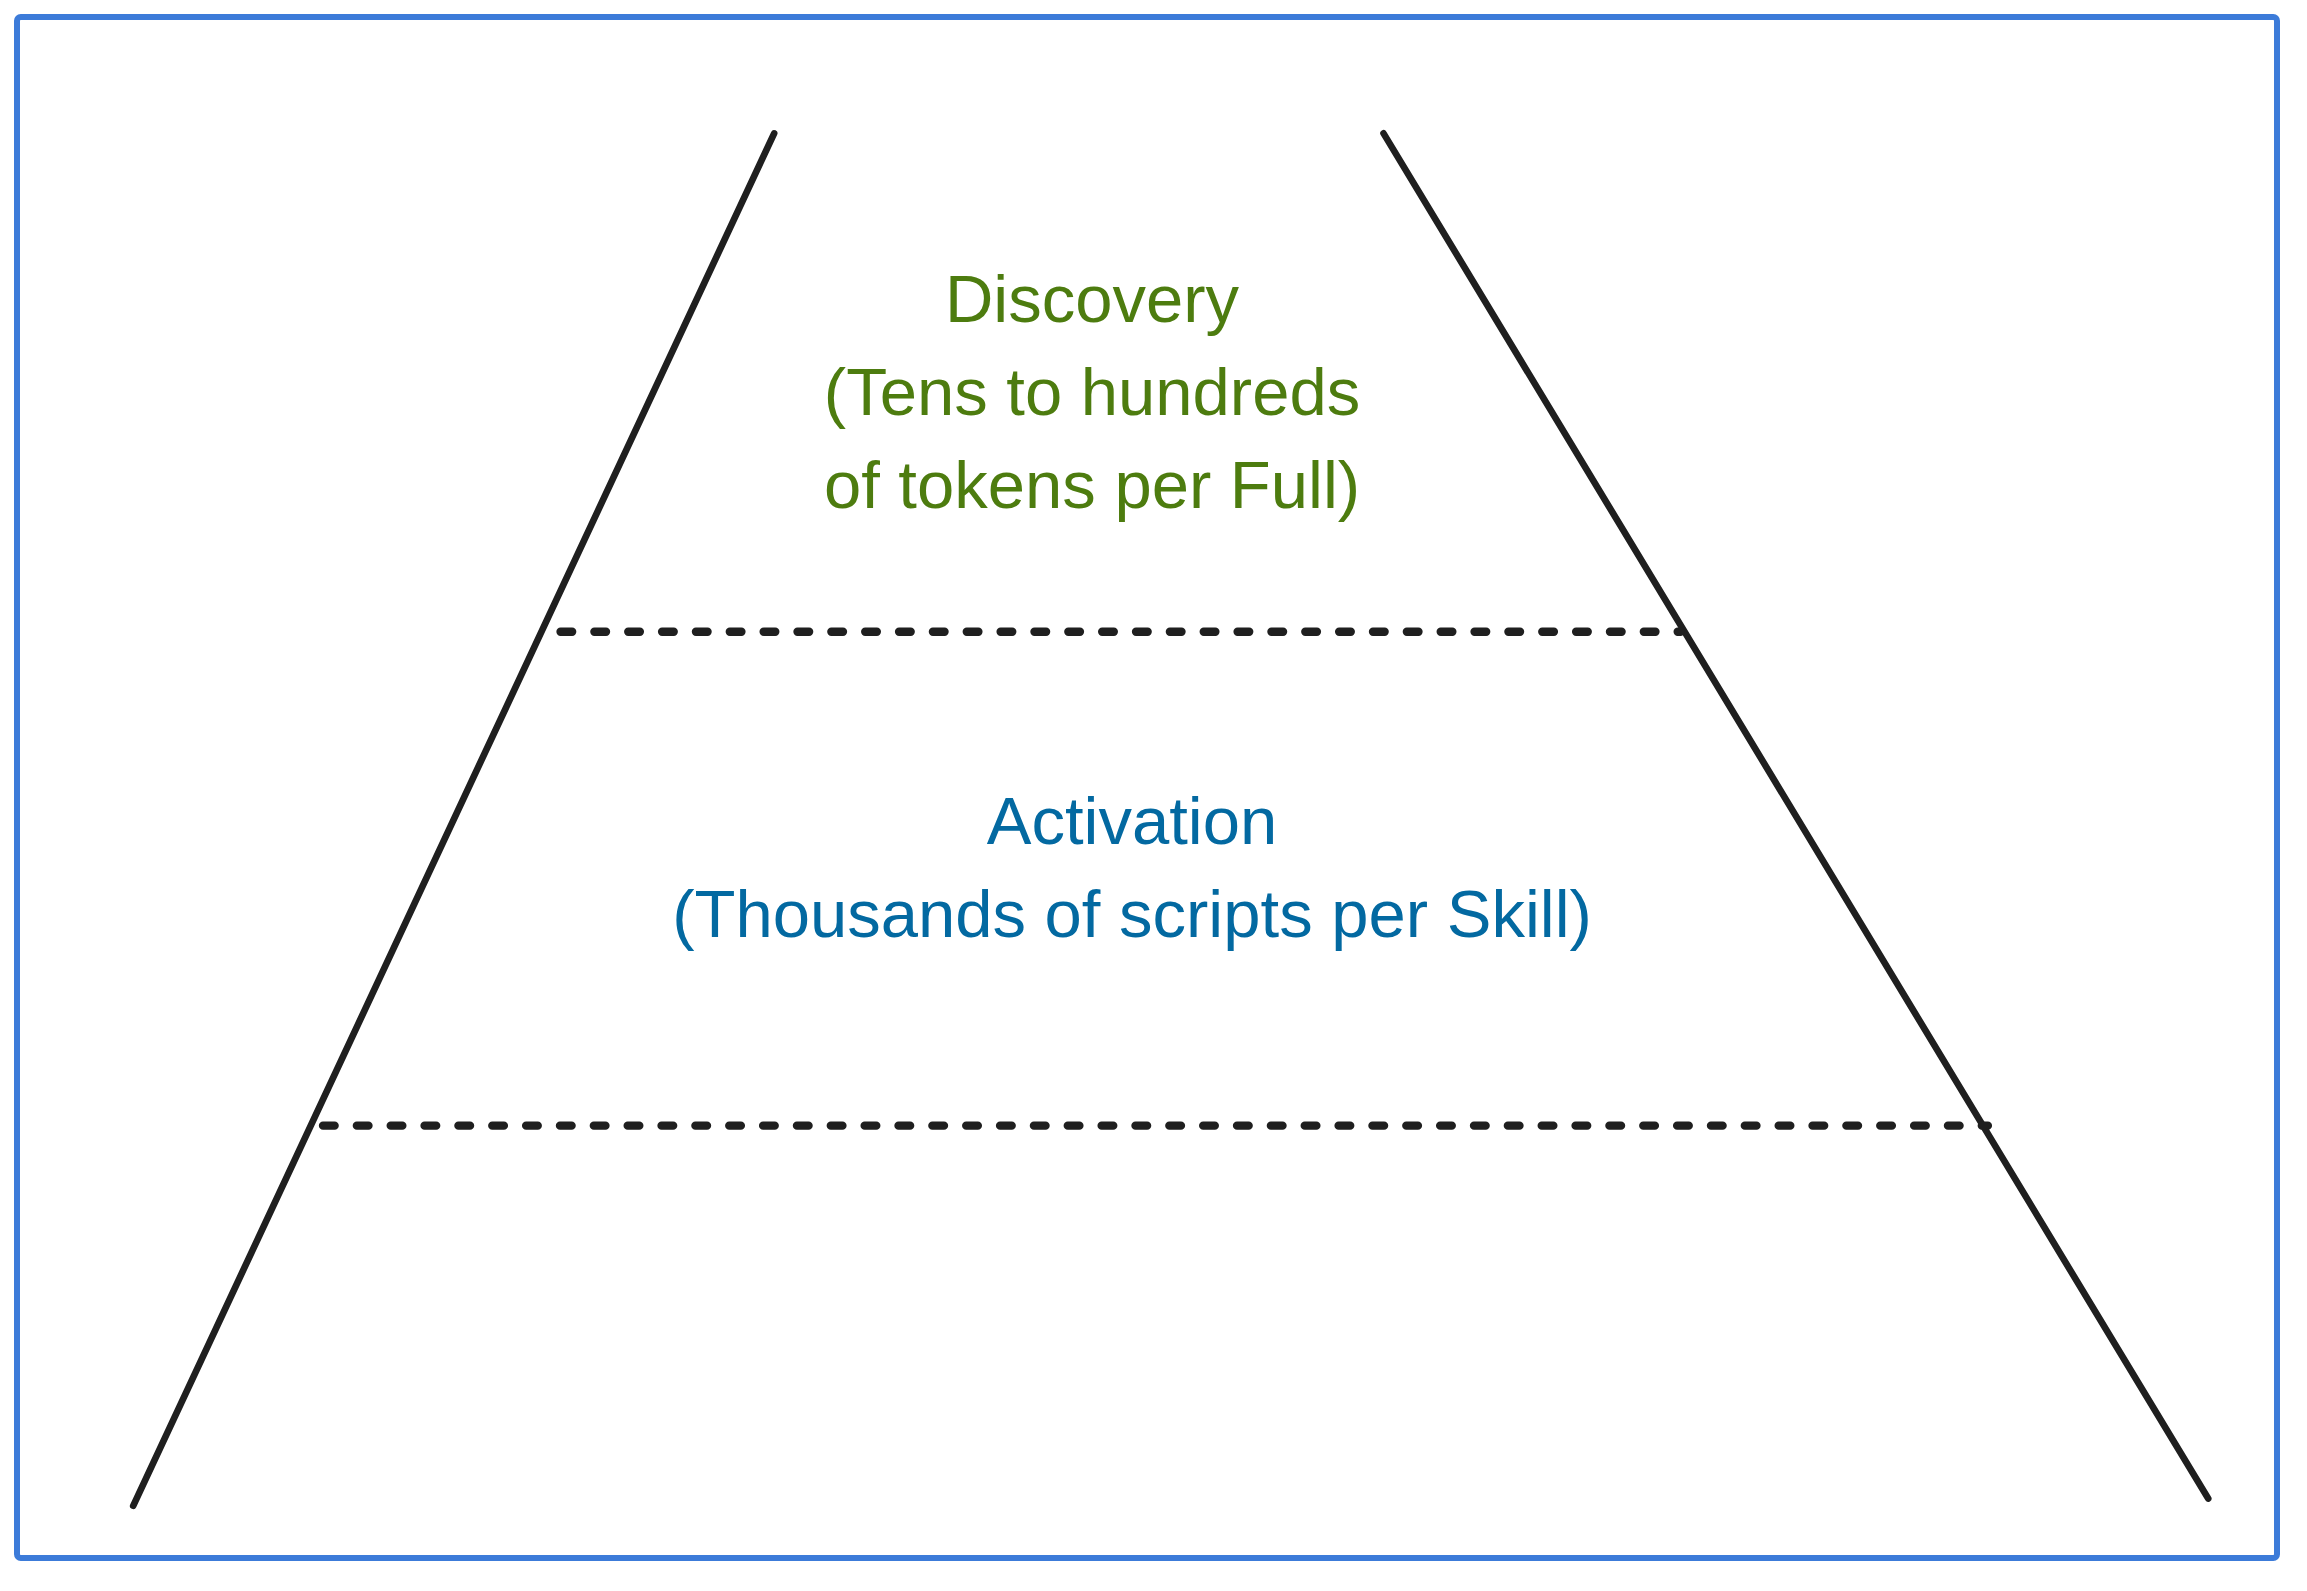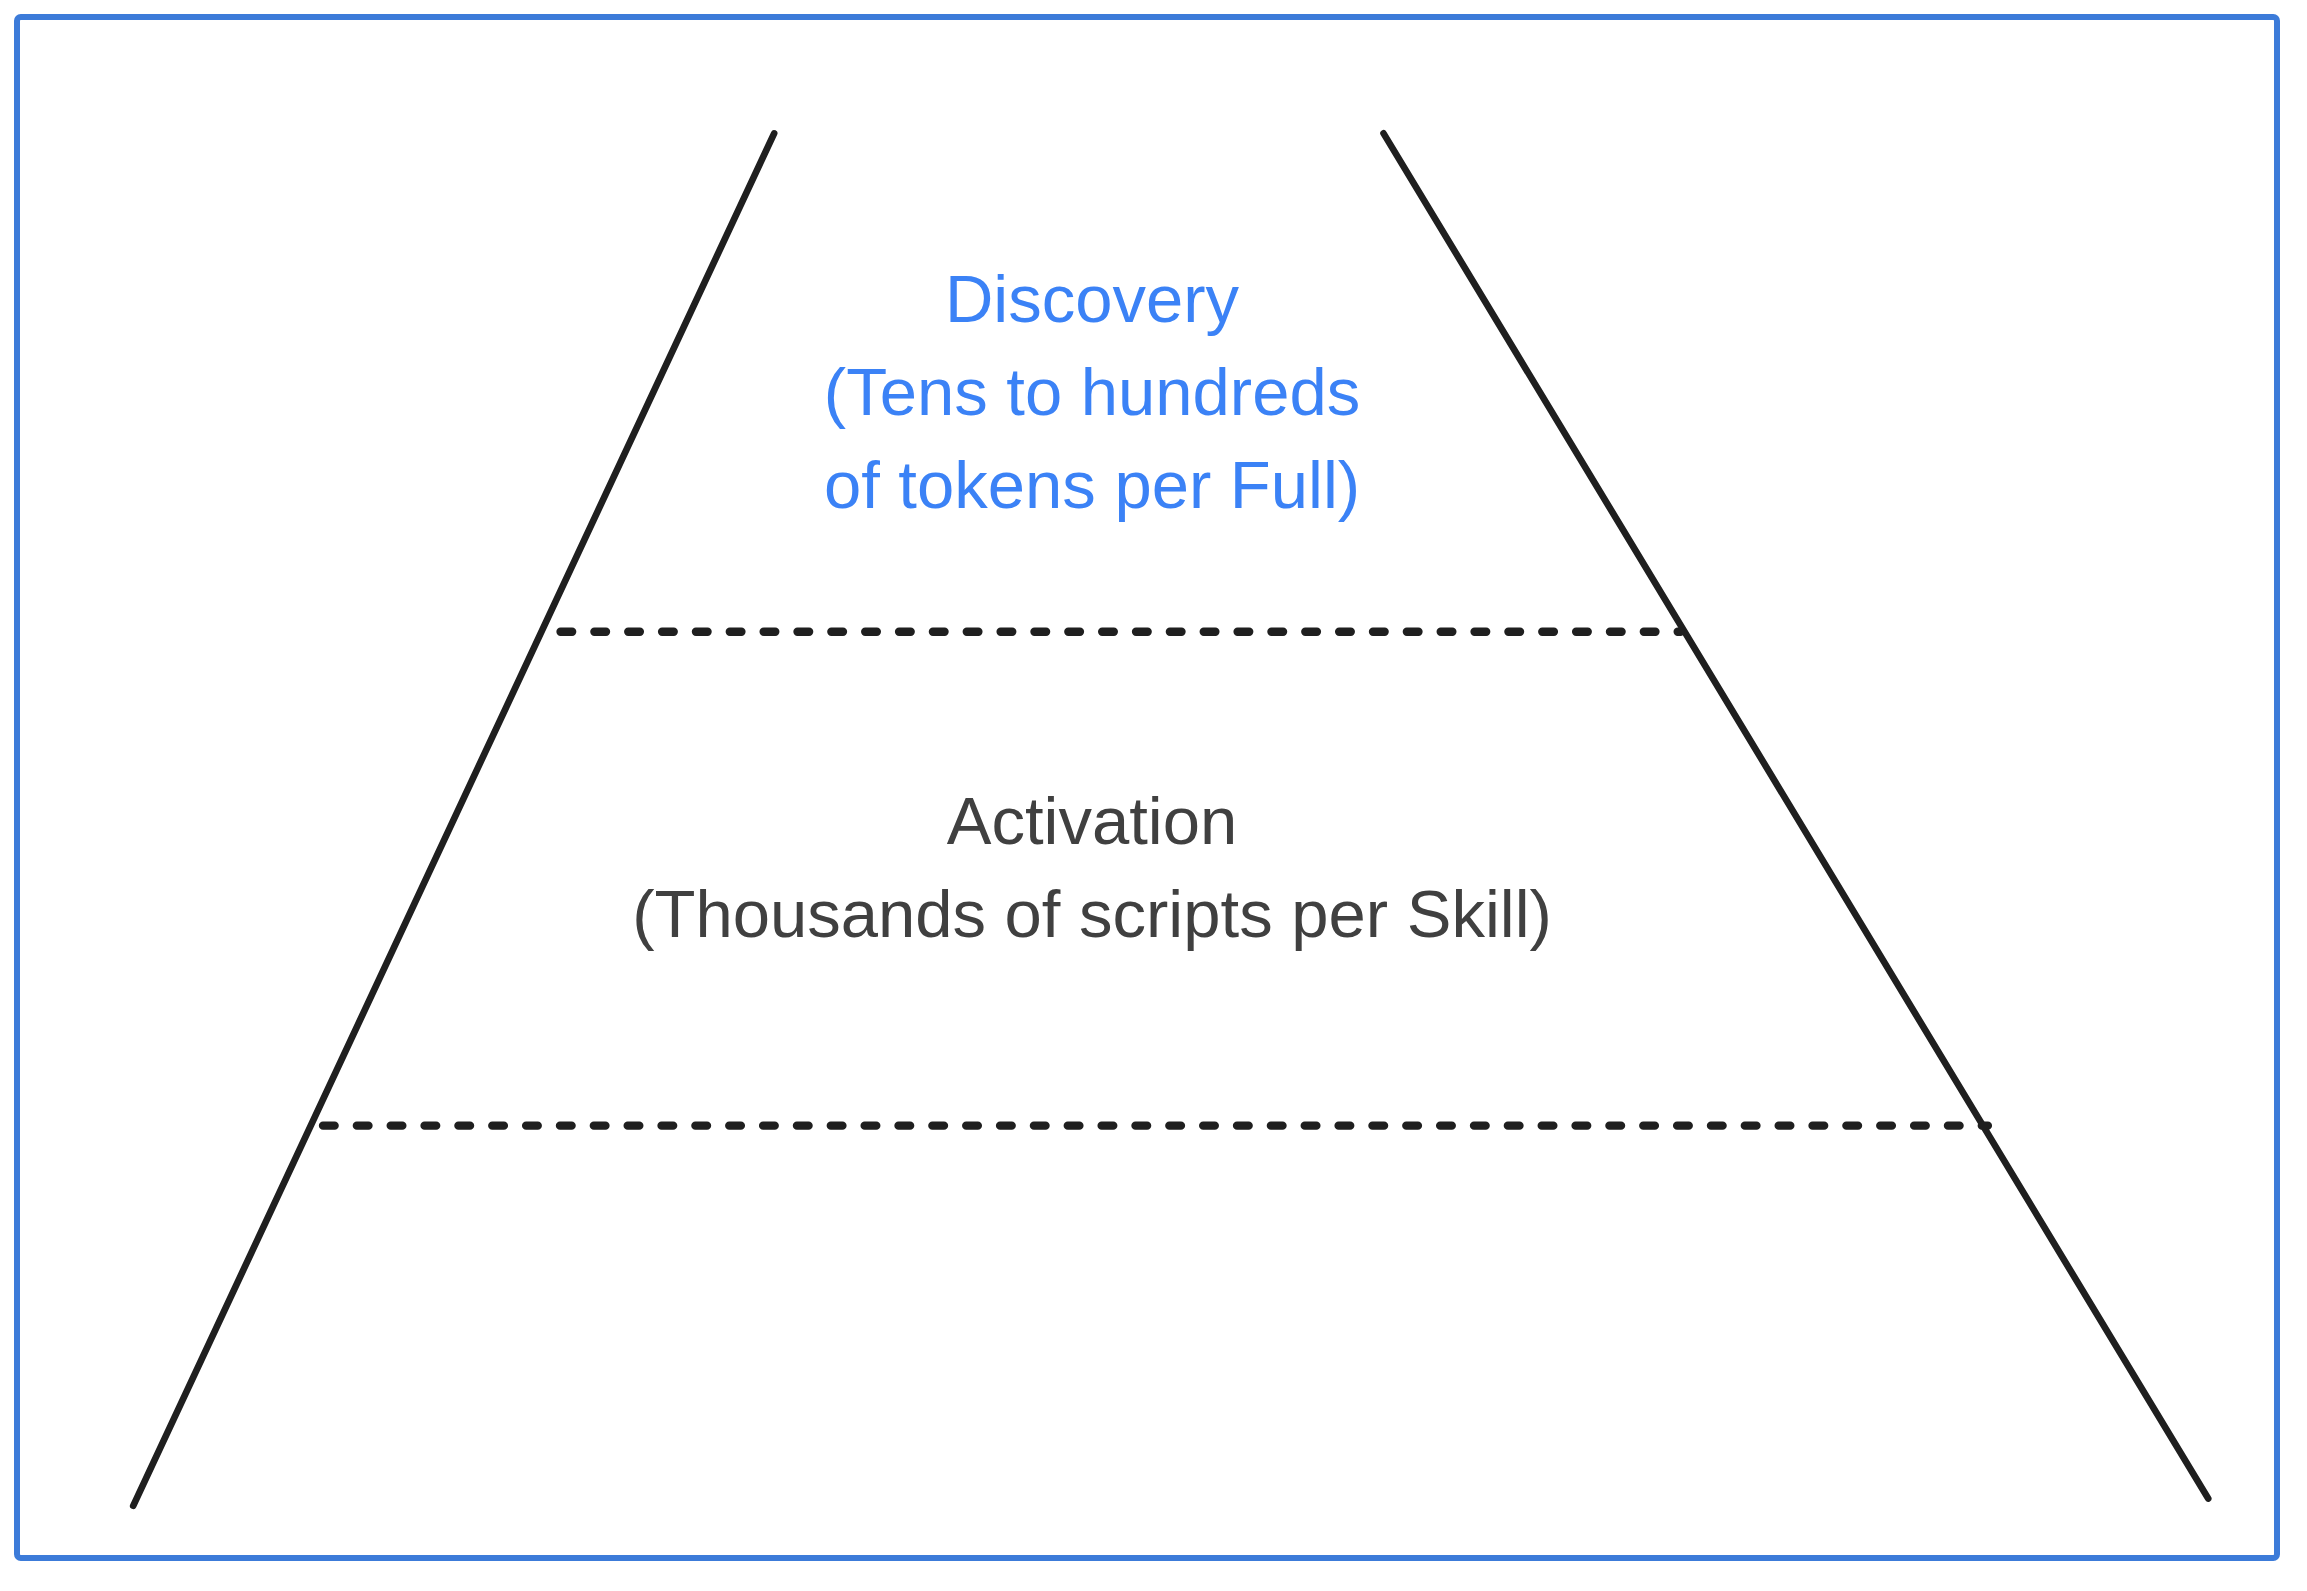--- a/index.html
+++ b/index.html
@@ -84,27 +84,27 @@
 <div class="canvas">
 
 
   <svg class="lines-layer" viewBox="0 0 4157 2868" xmlns="http://www.w3.org/2000/svg" aria-hidden="true">
     <line x1="1395" y1="240" x2="240" y2="2713" stroke-width="12" stroke-linecap="round" style="stroke: rgb(31, 31, 31);"></line>
     <line x1="2493" y1="240" x2="3979" y2="2700" stroke-width="12" stroke-linecap="round" style="stroke: rgb(31, 31, 31);"></line>
     <line x1="1010" y1="1138" x2="3028" y2="1138" stroke-width="15" stroke-linecap="round" stroke-dasharray="21 40" style="stroke: rgb(31, 31, 31);"></line>
     <line x1="582" y1="2028" x2="3582" y2="2028" stroke-width="15" stroke-linecap="round" stroke-dasharray="21 40" style="stroke: rgb(31, 31, 31);"></line>
   </svg>
 
-  <div class="tier tier-discovery" style="color: #3b82f6;">
+  <div class="tier tier-discovery" style="color: #4d7c0f;">
     <div>Discovery</div>
     <div>(Tens to hundreds</div>
     <div>of tokens per Full)</div>
   </div>
 
-  <div class="tier tier-activation" style="color: #404040;">
+  <div class="tier tier-activation" style="color: #0369a1; margin-left: 40px;">
     <div>Activation</div>
     <div>(Thousands of scripts per Skill)</div>
   </div>
 
   <div class="tier tier-execution" style="color: rgb(218, 58, 58);">
   </div>
 
   <div class="frame" style="border-color: rgb(60, 123, 217);"></div>
 
 </div>

